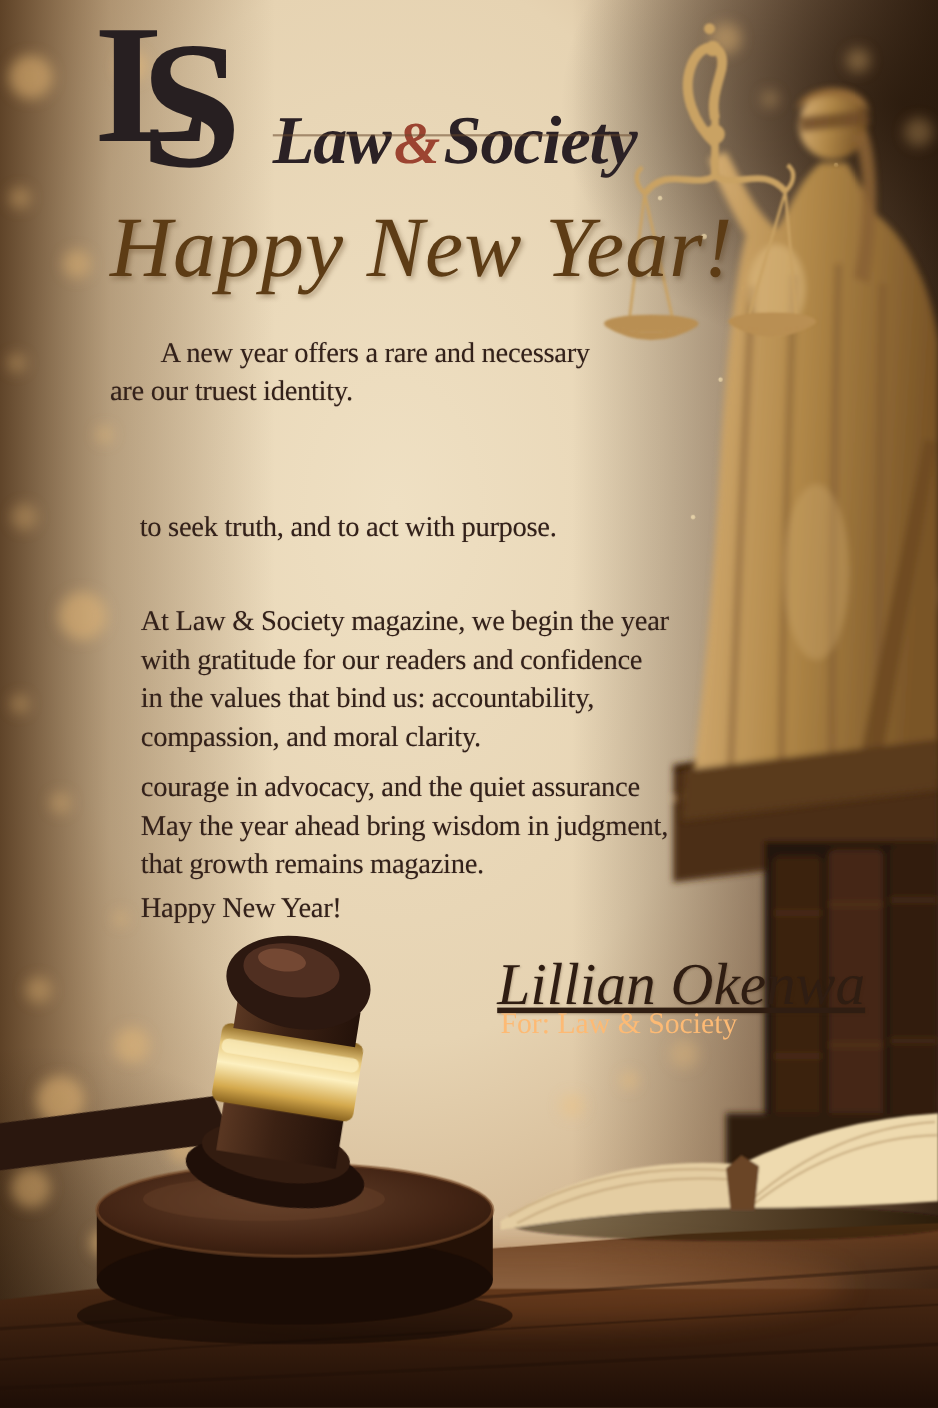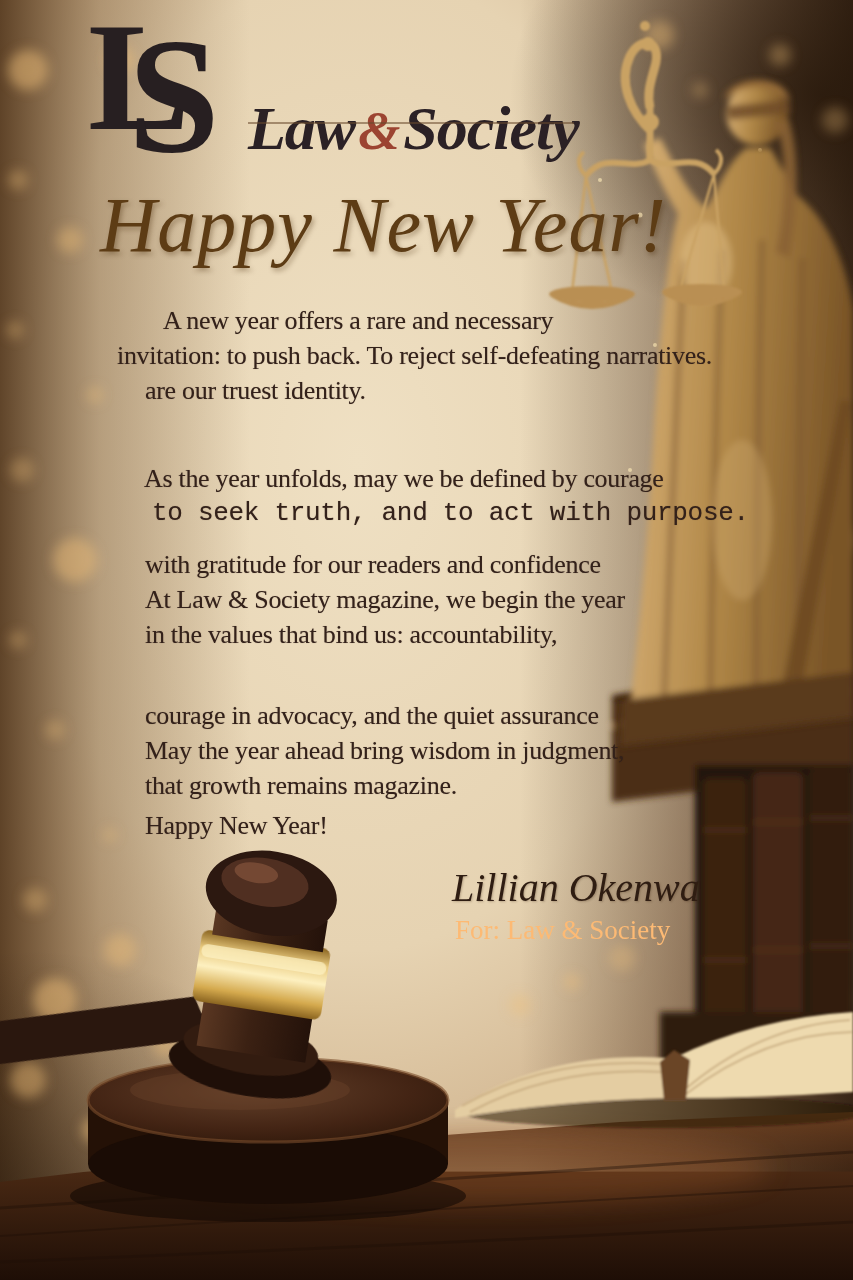--- a/index.html
+++ b/index.html
@@ -33,38 +33,38 @@
     font-style:italic; font-size:78px; line-height:1.1; white-space:nowrap;
     color:#5d3c15; letter-spacing:1px;
     text-shadow:2px 3px 5px rgba(70,40,10,.35);
   }
 
   
   .para {
     position:absolute; font-size:26px; line-height:35px; color:#33211a;
     letter-spacing:-0.3px; white-space:nowrap;
     text-shadow:0 0 1px rgba(51,33,26,.35);
-    margin-left:17px;
   }
   .para .ln { display:block; }
   #p1 { left:100px; top:303px; }
   #p1 .ln:nth-child(1){ padding-left:46px; }
   #p1 .ln:nth-child(3){ padding-left:28px; }
   #p1 .ln:nth-child(4){ padding-left:42px; }
   #p2 { left:127px; top:461px; }
   #p2 .ln:nth-child(2){ padding-left:8px;font-family:Liberation Mono, monospace; }
   #p3 { left:128px; top:547px; }
   #p4 { left:128px; top:698px; }
   #p5 { left:128px; top:808px; }
 
   
   .sig-name {
-    position:absolute; left:452px; top:864px; font-style:italic; font-size:40px;
+    position:absolute; left:452px; top:864px; font-style:italic; font-size:54px;
     color:#2f1d12; letter-spacing:0px; white-space:nowrap;
     text-shadow:1px 1px 2px rgba(60,35,15,.25);
+    text-decoration:underline;
   }
   .sig-role {
     position:absolute; left:455px; top:915px; font-size:27px; color:#fdba74;
     white-space:nowrap;
   }
 </style>
 </head>
 <body>
 
 <div class="poster">
@@ -285,33 +285,32 @@
     <span class="law">Law</span>
       <span class="amp" style="color:#9c4431">&amp;</span>
       <span class="society">Society</span>
   </div>
   <div class="brand-rule"></div>
 
   <div class="headline">Happy New Year!</div>
 
   <div class="para" id="p1">
     <span class="ln">A new year offers a rare and necessary</span>
-    <span class="ln">invitation: to push back. To reject self-defeating narratives.</span>
     <span class="ln">are our truest identity.</span>
   </div>
 
   <div class="para" id="p2">
-    <span class="ln">As the year unfolds, may we be defined by courage</span>
     <span class="ln">to seek truth, and to act with purpose.</span>
   </div>
 
   <div class="para" id="p3">
+    <span class="ln">At Law &amp; Society magazine, we begin the year</span>
     <span class="ln">with gratitude for our readers and confidence</span>
-    <span class="ln">At Law &amp; Society magazine, we begin the year</span>
     <span class="ln">in the values that bind us: accountability,</span>
+    <span class="ln">compassion, and moral clarity.</span>
   </div>
 
   <div class="para" id="p4">
     <span class="ln">courage in advocacy, and the quiet assurance</span>
     <span class="ln">May the year ahead bring wisdom in judgment,</span>
     <span class="ln">that growth remains magazine.</span>
   </div>
 
   <div class="para" id="p5">
     <span class="ln">Happy New Year!</span>

